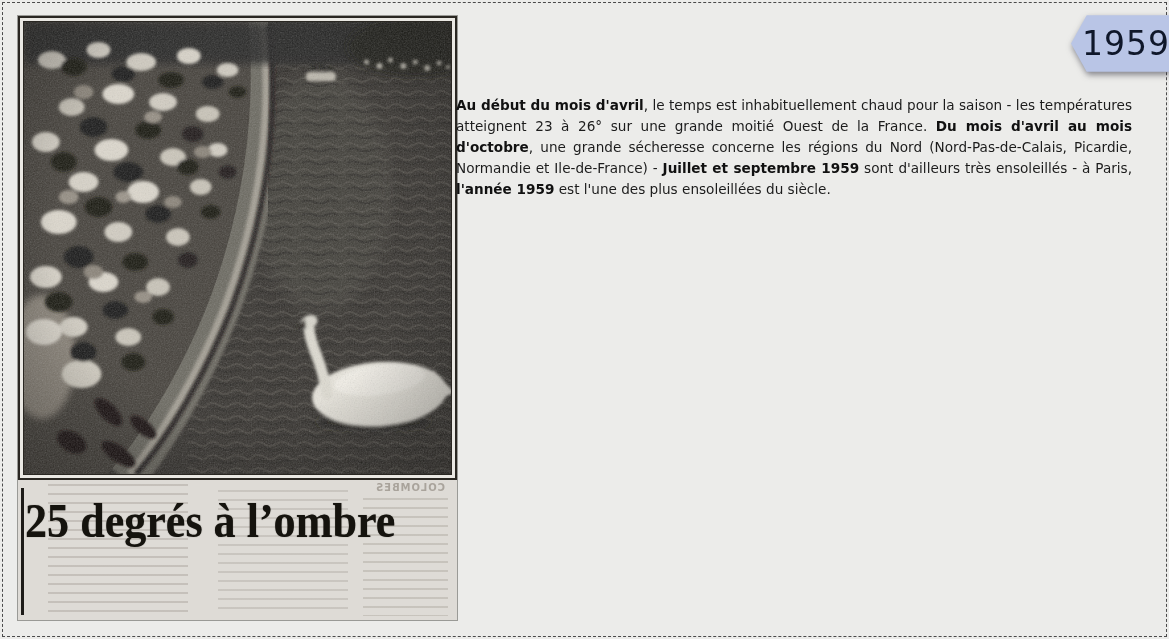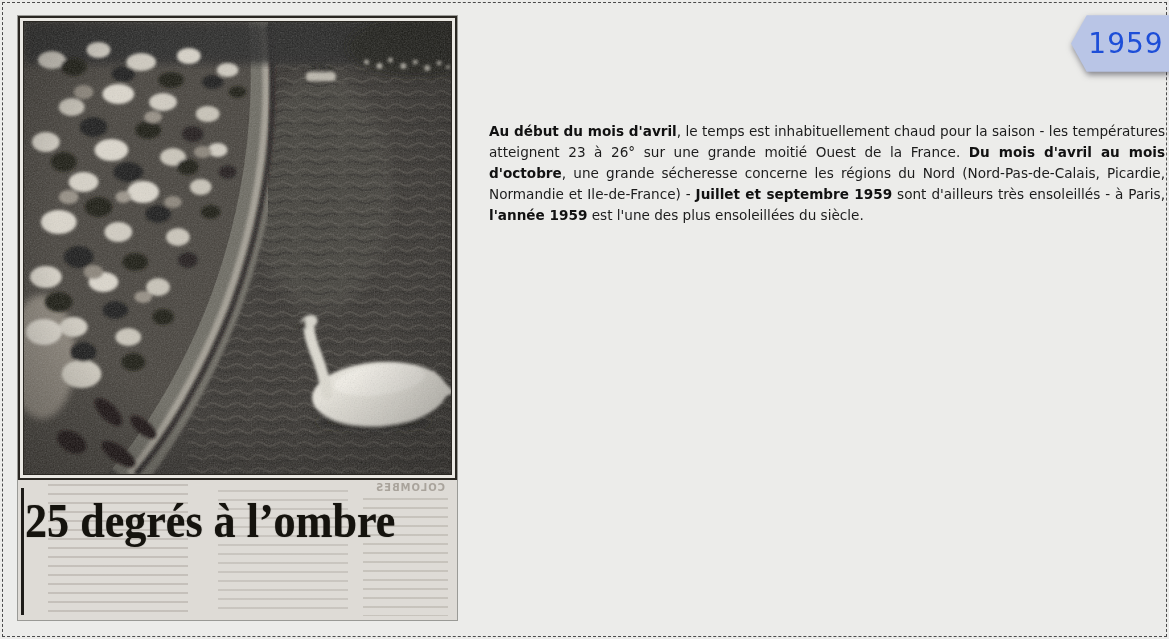--- a/index.html
+++ b/index.html
@@ -16,21 +16,21 @@
     pointer-events:none;
   }
   
   .badge{
     position:absolute;top:14px;right:0;
     width:98px;height:59px;
     background:#b9c5e6;
     clip-path:polygon(0 50%,16% 2%,100% 2%,100% 98%,16% 98%);
     display:flex;align-items:center;justify-content:center;
     padding-left:12px;box-sizing:border-box;
-    font-size:28px;color:#1d4ed8;
+    font-size:33px;color:#0f172a;
     letter-spacing:1px;
   }
   .badge-wrap{position:absolute;top:0;right:0;width:120px;height:90px;
     filter:drop-shadow(1px 3px 3px rgba(40,40,55,.55));}
   
   .clipping{
     position:absolute;left:17px;top:15px;
     width:441px;height:606px;
     background:#dcd9d4;
     border:1px solid #9a9a96;
@@ -83,23 +83,23 @@
   .subheadline{
     position:absolute;left:0;right:8px;top:82px;
     text-align:center;
     font-family:"Liberation Serif","DejaVu Serif",serif;
     font-weight:bold;font-style:italic;font-size:37px;line-height:1;
     color:#1b1914;
     text-shadow:0 0 1px rgba(20,18,12,.5);
   }
   
   .article{
-    position:absolute;left:489px;top:95px;width:676px;
+    position:absolute;left:456px;top:95px;width:676px;
     font-size:13.6px;line-height:21px;
-    text-align:justify;color:#1c1c1c;margin-top:26px;
+    text-align:justify;color:#1c1c1c;
   }
   .article b{color:#111;}
 </style>
 </head>
 <body>
 
 <div class="page">
   <div class="page-border"></div>
 
   <div class="clipping">

